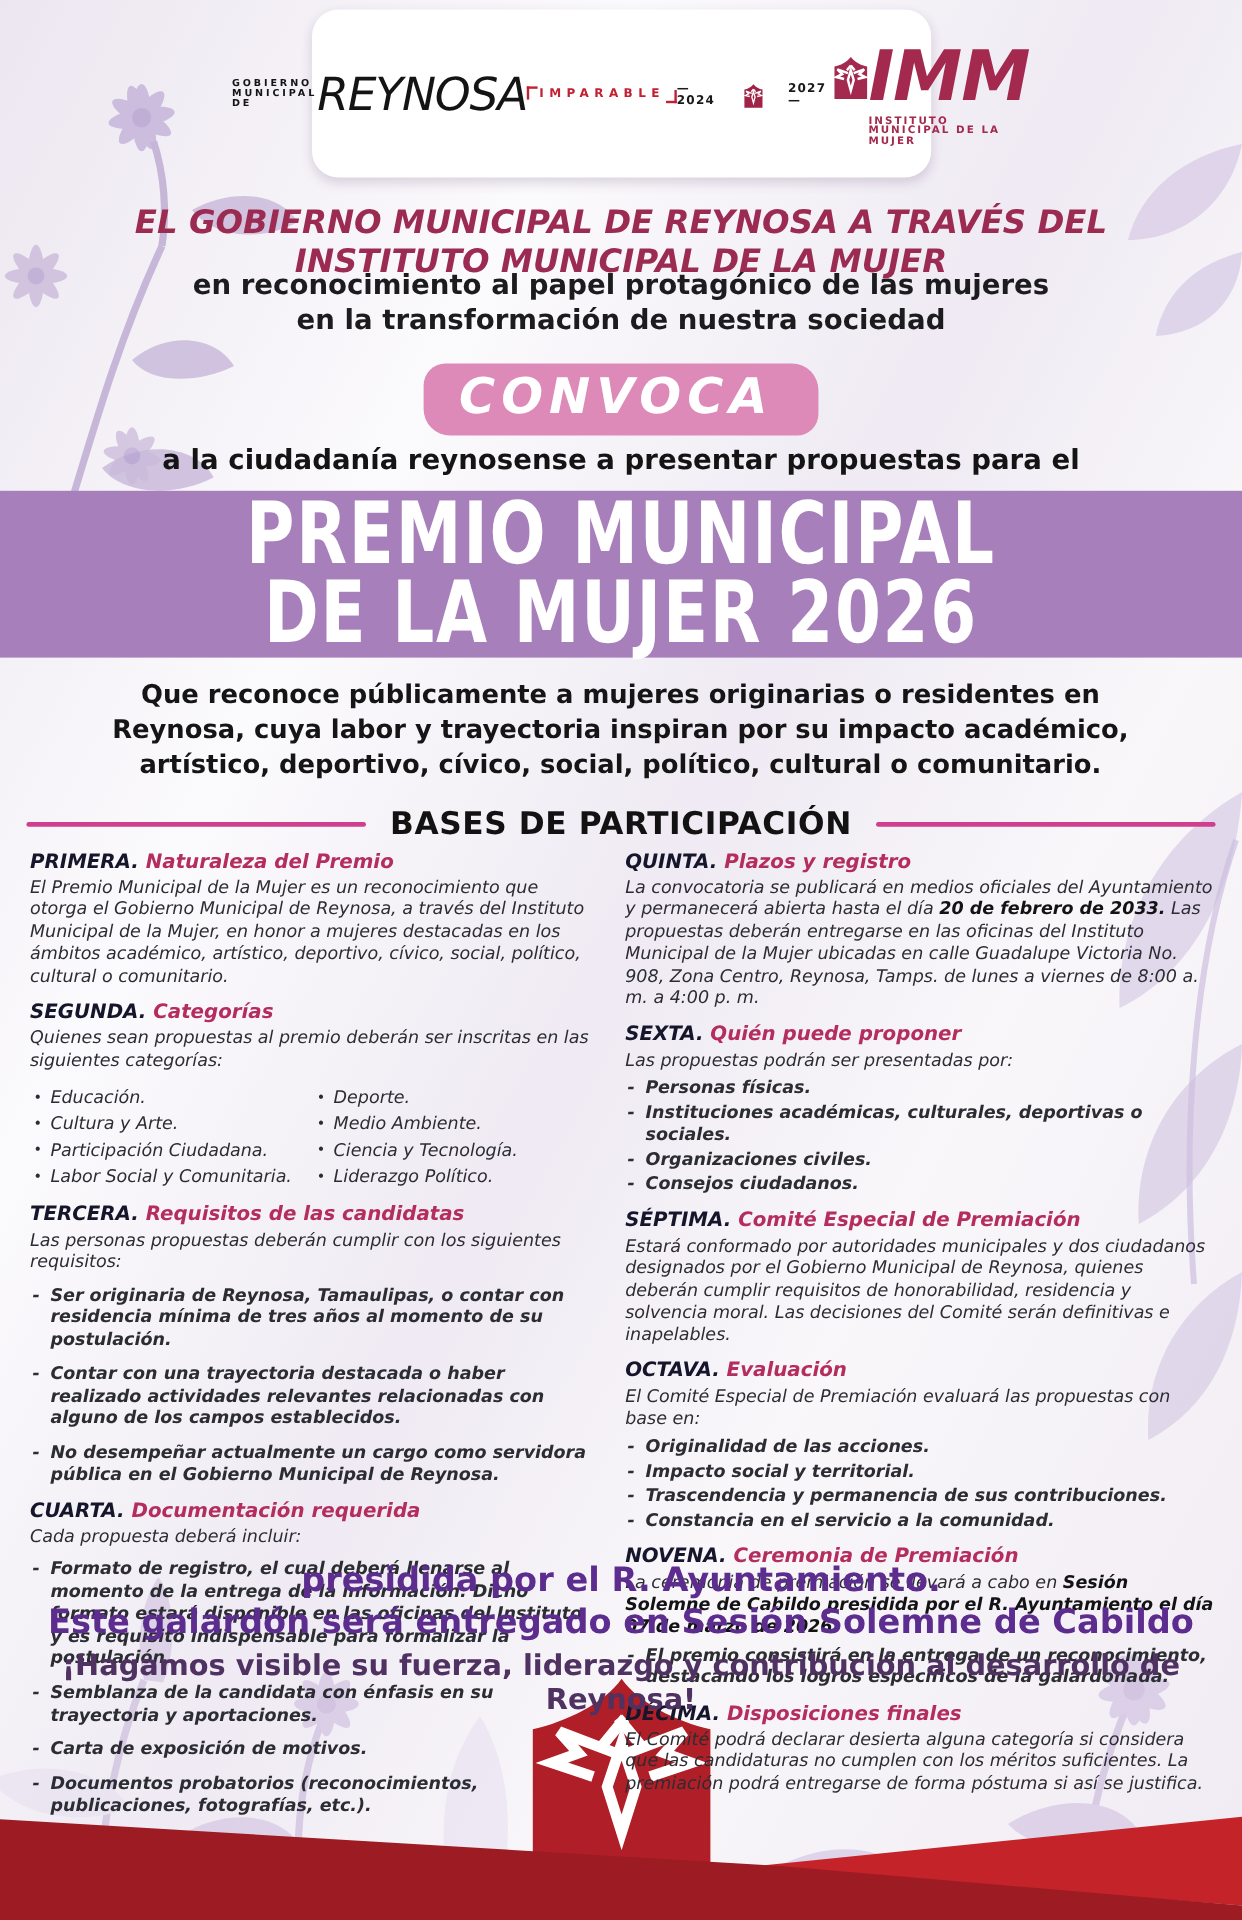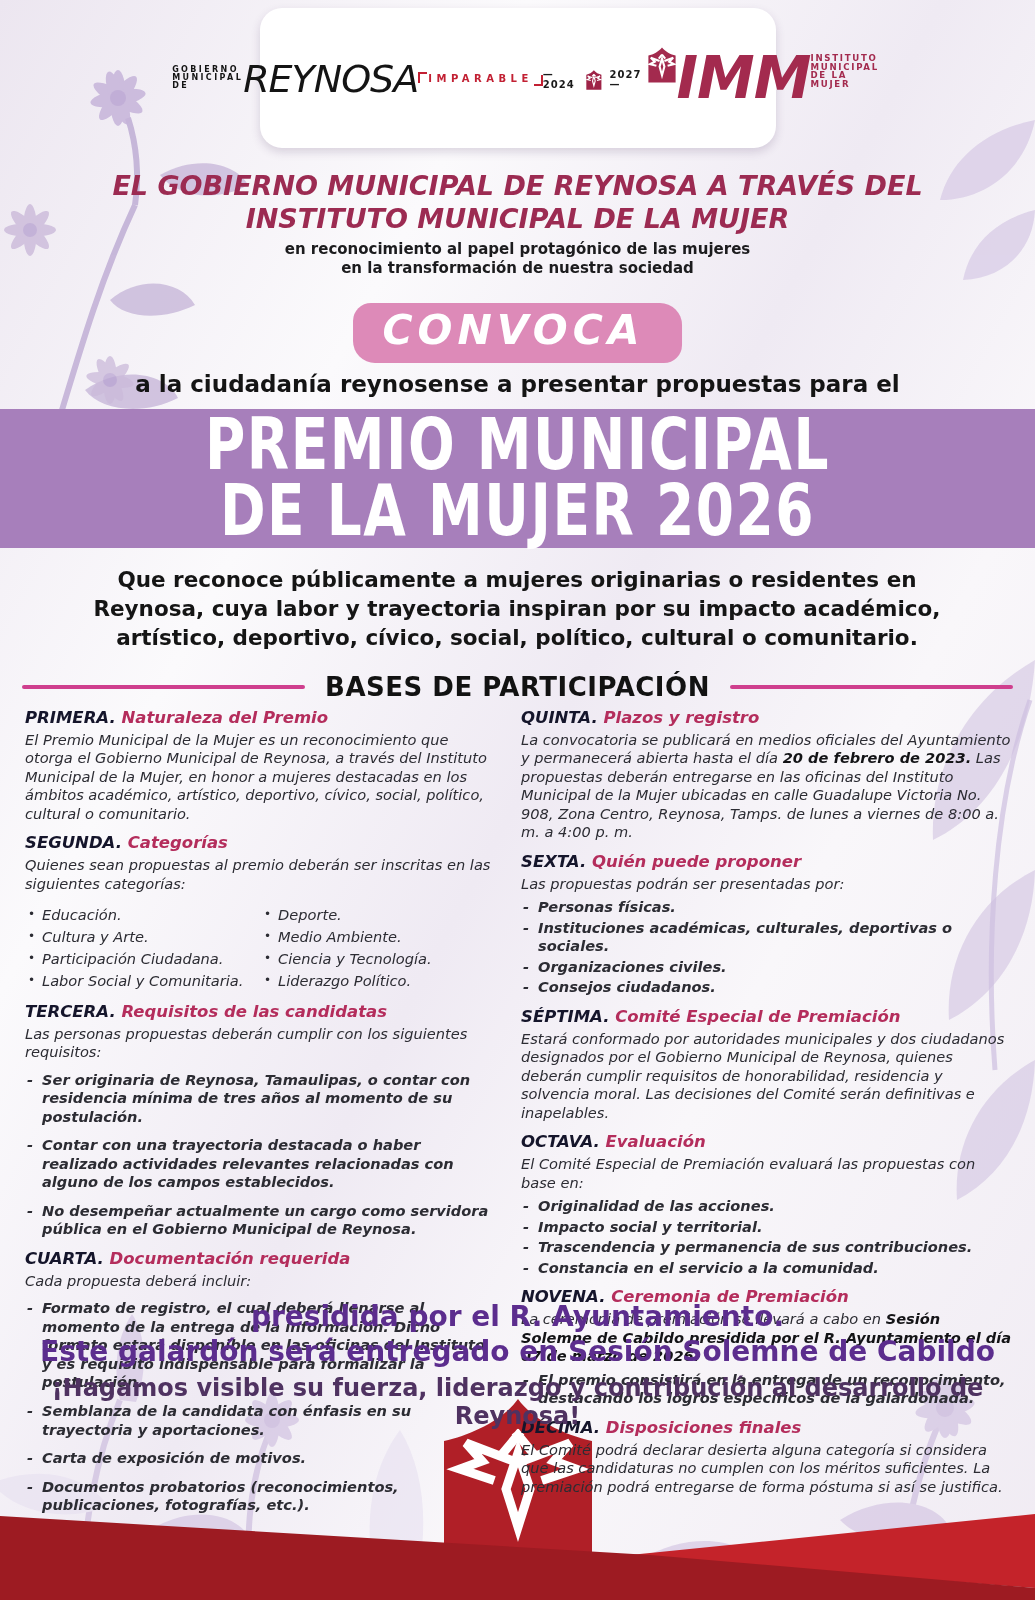--- a/index.html
+++ b/index.html
@@ -17,32 +17,32 @@
     width:516px;height:140px;background:#ffffff;border-radius:22px;
     box-shadow:0 4px 10px rgba(70,45,95,.18);
     display:flex;align-items:center;justify-content:center;gap:16px;z-index:5;
   }
   .r-block{display:flex;flex-direction:row;align-items:center;line-height:1;}
   .r-top{font-size:8px;letter-spacing:2.4px;font-weight:700;color:#141414;}
   .r-name{font-size:38px;font-weight:400;font-style:italic;color:#141414;letter-spacing:-1px;margin-top:1px;}
   .r-imp{position:relative;margin-top:2px;padding:2px 10px;font-size:10px;letter-spacing:4.5px;font-weight:800;color:#c22033;}
   .r-imp::before{content:"";position:absolute;left:0;top:0;width:7px;height:9px;border-left:2px solid #c22033;border-top:2px solid #c22033;}
   .r-imp::after{content:"";position:absolute;right:0;bottom:0;width:7px;height:9px;border-right:2px solid #c22033;border-bottom:2px solid #c22033;}
-  .r-years{display:flex;align-items:center;gap:7px;margin-top:4px;}
+  .r-years{display:flex;align-items:center;gap:20px;margin-top:4px;}
   .r-year{font-size:10px;font-weight:800;color:#1a1a1a;letter-spacing:1px;}
   .v-div{position:relative;width:2px;height:100px;background:#3c3c3c;}
   .v-div .on-line{position:absolute;left:-15px;top:18px;}
-  .imm-block{display:flex;flex-direction:row;align-items:flex-start;line-height:1;}
+  .imm-block{display:flex;flex-direction:column;align-items:flex-end;line-height:1;}
   .imm-acronym{font-size:58px;font-weight:800;font-style:italic;color:#a32a4e;letter-spacing:-1px;}
   .imm-sub{font-size:8.6px;letter-spacing:1.7px;font-weight:700;color:#a32a4e;margin-top:5px;}
 
   
   .center-text{position:absolute;left:0;width:1035px;text-align:center;z-index:4;}
   .intro-main{top:170px;font-size:27px;font-weight:800;font-style:italic;color:#9c2b52;line-height:1.22;}
-  .intro-sub{top:240px;font-size:15px;font-weight:700;color:#1c1c1e;line-height:1.28;}
+  .intro-sub{top:224px;font-size:23px;font-weight:700;color:#1c1c1e;line-height:1.28;}
   .convoca{
     position:absolute;top:303px;left:50%;transform:translateX(-50%);
     background:#dd8ab8;color:#ffffff;font-size:41px;font-weight:800;font-style:italic;
     letter-spacing:5px;padding:3px 38px 9px 30px;border-radius:18px 22px 18px 22px;z-index:4;
   }
   .call-line{top:371px;font-size:23px;font-weight:700;color:#141414;}
 
   
   .banner{position:absolute;top:409px;left:0;width:1035px;height:139px;background:#a77fbb;
     display:flex;align-items:center;justify-content:center;z-index:3;}
@@ -316,21 +316,21 @@
           <li>Carta de exposición de motivos.</li>
           <li>Documentos probatorios (reconocimientos, publicaciones, fotografías, etc.).</li>
         </ul>
       </div>
     </div>
 
     <div class="col-r">
 
       <div class="sec">
         <h3><span class="num">QUINTA.</span> <span class="ttl">Plazos y registro</span></h3>
-        <p><span>La convocatoria se publicará en medios oficiales del Ayuntamiento y permanecerá abierta hasta el día </span><b>20 de febrero de 2023.</b><span> Las propuestas deberán entregarse en las oficinas del Instituto Municipal de la Mujer ubicadas en calle Guadalupe Victoria No. 908, Zona Centro, Reynosa, Tamps. de lunes a viernes de 8:00 a. m. a 4:00 p. m.</span></p>
+        <p><span>La convocatoria se publicará en medios oficiales del Ayuntamiento y permanecerá abierta hasta el día </span><b>20 de febrero de 2033.</b><span> Las propuestas deberán entregarse en las oficinas del Instituto Municipal de la Mujer ubicadas en calle Guadalupe Victoria No. 908, Zona Centro, Reynosa, Tamps. de lunes a viernes de 8:00 a. m. a 4:00 p. m.</span></p>
       </div>
 
       <div class="sec">
         <h3><span class="num">SEXTA.</span> <span class="ttl">Quién puede proponer</span></h3>
         <p>Las propuestas podrán ser presentadas por:</p>
         <ul class="dash-list tight">
           <li>Personas físicas.</li>
           <li>Instituciones académicas, culturales, deportivas o sociales.</li>
           <li>Organizaciones civiles.</li>
           <li>Consejos ciudadanos.</li>

